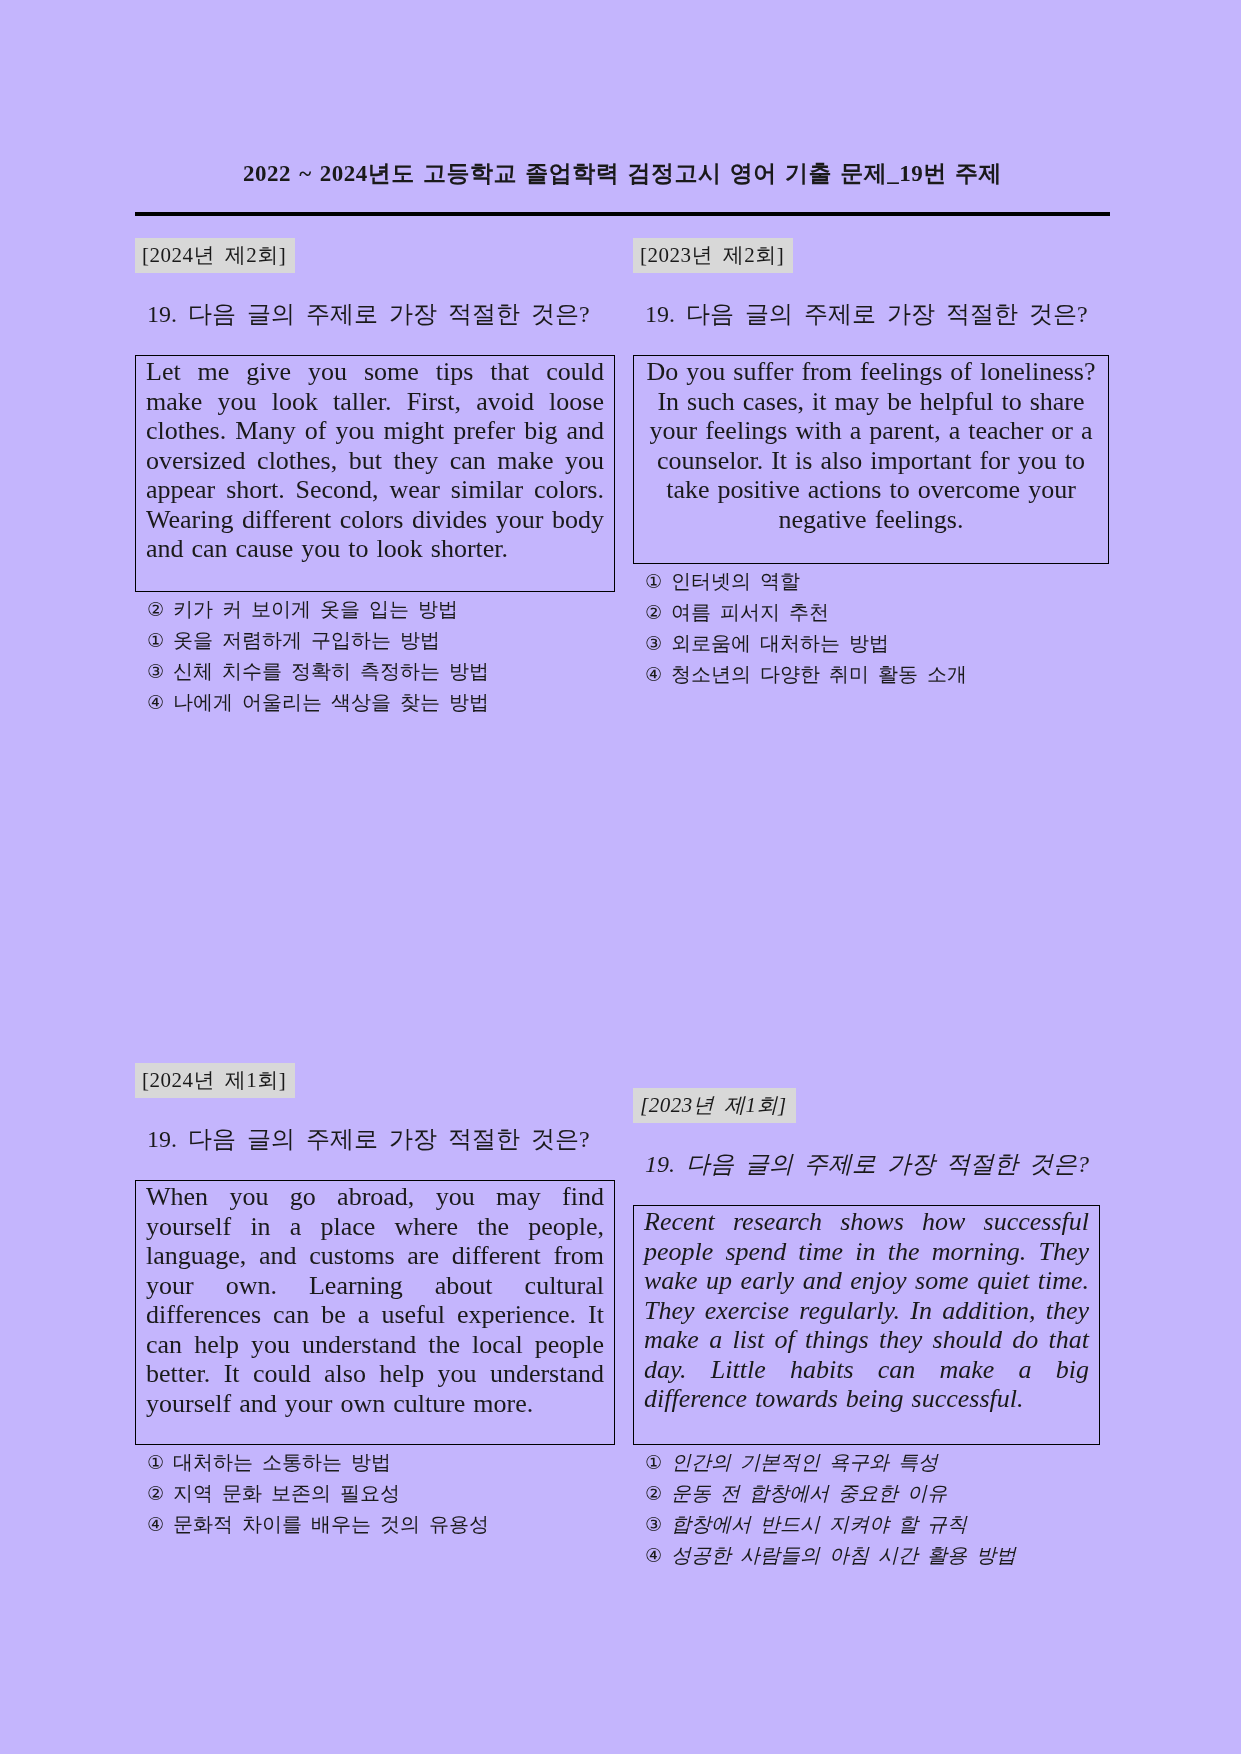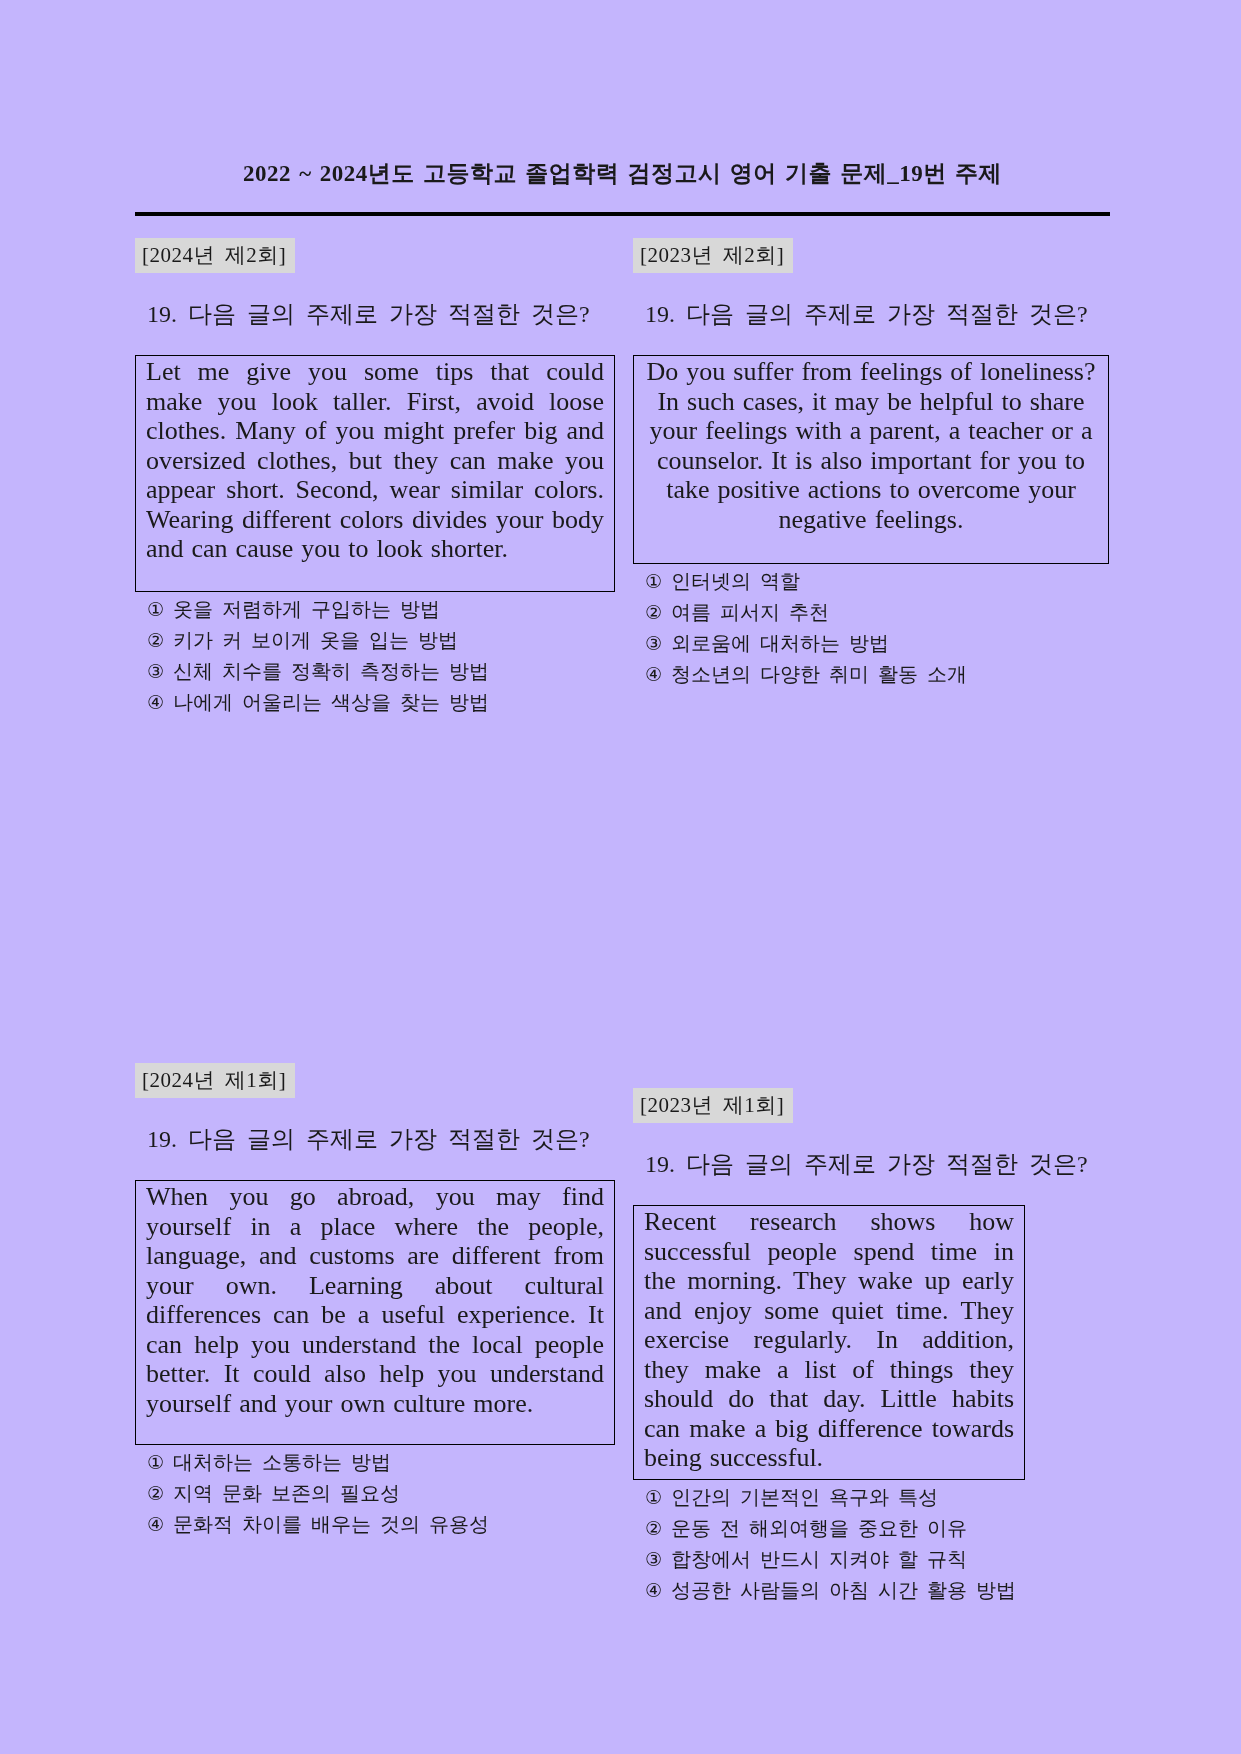--- a/index.html
+++ b/index.html
@@ -35,21 +35,21 @@
     height: 4px;
     background: #000000;
   }
   .section {
     position: absolute;
     width: 480px;
   }
   .sec-a { left: 135px; top: 238px; }
   .sec-b { left: 633px; top: 238px; width: 476px; }
   .sec-c { left: 135px; top: 1063px; }
-  .sec-d { left: 633px; top: 1088px; width: 392px; }
+  .sec-d { left: 633px; top: 1088px; width: 467px; font-style: italic; }
   .sec-header {
     display: inline-block;
     background: #d8d8d8;
     font-size: 21px;
     padding: 3px 9px 4px 7px;
     letter-spacing: 0.5px;
     word-spacing: 4px;
   }
   .question {
     margin-top: 25px;
@@ -95,24 +95,24 @@
   <div class="title-rule"></div>
 
   <div class="section sec-a">
     <div class="sec-header">[2024년 제2회]</div>
     <div class="question">19. 다음 글의 주제로 가장 적절한 것은?</div>
     <div class="passage-box">
       <span>Let me give you some tips that could make you look taller. First, avoid loose clothes. Many of you might prefer big and oversized clothes, but they can make you appear short. Second, wear similar colors. Wearing different colors divides your body and can cause you to look shorter.</span>
     </div>
     <div class="options">
       <div class="option">
-        <span class="marker">①</span><span>옷을 저렴하게 구입하는 방법</span>
+        <span class="marker">②</span><span>키가 커 보이게 옷을 입는 방법</span>
       </div>
       <div class="option">
-        <span class="marker">②</span><span>키가 커 보이게 옷을 입는 방법</span>
+        <span class="marker">①</span><span>옷을 저렴하게 구입하는 방법</span>
       </div>
       <div class="option">
         <span class="marker">③</span><span>신체 치수를 정확히 측정하는 방법</span>
       </div>
       <div class="option">
         <span class="marker">④</span><span>나에게 어울리는 색상을 찾는 방법</span>
       </div>
     </div>
   </div>
 
@@ -161,21 +161,21 @@
     <div class="sec-header">[2023년 제1회]</div>
     <div class="question">19. 다음 글의 주제로 가장 적절한 것은?</div>
     <div class="passage-box">
       <span>Recent research shows how successful people spend time in the morning. They wake up early and enjoy some quiet time. They exercise regularly. In addition, they make a list of things they should do that day. Little habits can make a big difference towards being successful.</span>
     </div>
     <div class="options">
       <div class="option">
         <span class="marker">①</span><span>인간의 기본적인 욕구와 특성</span>
       </div>
       <div class="option">
-        <span class="marker">②</span><span>운동 전 해외여행을 중요한 이유</span>
+        <span class="marker">②</span><span>운동 전 합창에서 중요한 이유</span>
       </div>
       <div class="option">
         <span class="marker">③</span><span>합창에서 반드시 지켜야 할 규칙</span>
       </div>
       <div class="option">
         <span class="marker">④</span><span>성공한 사람들의 아침 시간 활용 방법</span>
       </div>
     </div>
   </div>
 

